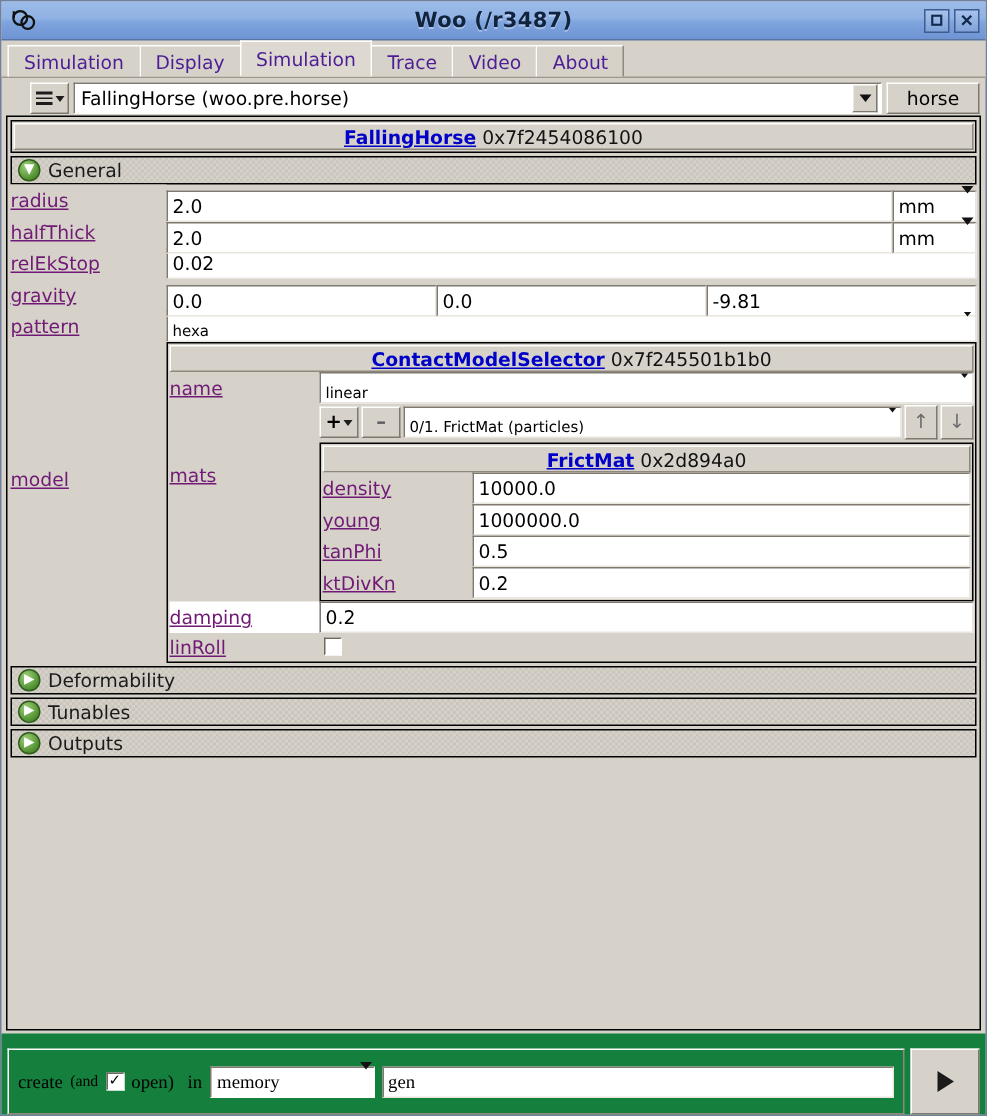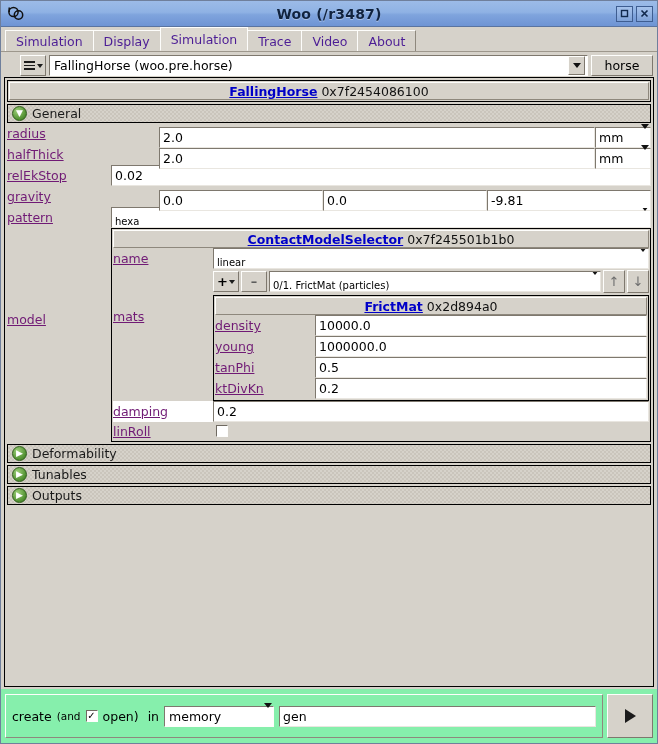--- a/index.html
+++ b/index.html
@@ -90,39 +90,39 @@
   .rowtable{border-collapse:collapse;width:100%;table-layout:fixed;}
   .rowtable td{padding:0;vertical-align:middle;}
   .lbl{width:104px;font-size:12.5px;padding-left:4px;box-sizing:border-box;
        background:#d6d2ca;height:21px;}
   .lbl a{color:#701a75;text-decoration:underline;}
   .lbl.white{background:#ffffff;}
   .field{height:21px;box-sizing:border-box;background:#fff;
     border-top:1px solid #7e786e;border-left:1px solid #7e786e;
     border-right:1px solid #e9e6e0;border-bottom:1px solid #e9e6e0;
     display:flex;align-items:center;font-size:12.5px;padding-left:3px;overflow:hidden;}
-  .fieldwrap{display:flex;align-items:stretch;height:14px;margin-left:48px;}
+  .fieldwrap{display:flex;align-items:stretch;height:14px;}
   .unitcombo{width:56px;flex:none;height:21px;box-sizing:border-box;background:#fff;
     border-top:1px solid #7e786e;border-left:1px solid #7e786e;
     border-right:1px solid #e9e6e0;border-bottom:1px solid #e9e6e0;
     display:flex;align-items:center;padding-left:3px;font-size:12.5px;}
   .flatcombo{height:21px;box-sizing:border-box;background:#fff;flex:1;
     border-top:1px solid #7e786e;border-left:1px solid #7e786e;
     border-right:1px solid #e9e6e0;border-bottom:1px solid #e9e6e0;
     display:flex;align-items:flex-end;padding-left:3px;font-size:10px;overflow:hidden;}
   .chk{width:12px;height:12px;box-sizing:border-box;background:#fff;
     border-top:1px solid #6f6a61;border-left:1px solid #6f6a61;
     border-right:1px solid #fefefc;border-bottom:1px solid #fefefc;
     margin-left:3px;display:flex;align-items:center;justify-content:center;
     font-size:10px;line-height:1;color:#000;}
   .smallbtn{width:26px;height:21px;font-size:13px;font-weight:bold;gap:1px;}
   .arrbtn{width:22px;height:23px;font-size:13px;color:#6d6d6d;}
   
   .bottombar{position:absolute;left:0;right:0;bottom:0;height:54px;box-sizing:border-box;
-    background:#86efac;display:flex;align-items:center;padding:0 4px;gap:0;}
+    background:#15803d;display:flex;align-items:flex-end;padding:0 4px;gap:0;font-family:Liberation Serif, serif;}
   .bpanel{flex:1;height:44px;box-sizing:border-box;display:flex;align-items:center;
     padding:0 6px;gap:5px;font-size:12.5px;
     border-top:1px solid #fefefc;border-left:1px solid #fefefc;
     border-right:1px solid #8e887d;border-bottom:1px solid #8e887d;}
   .runbtn{width:46px;height:44px;margin-left:4px;}
   .small{font-size:10.5px;}
   .memcombo{width:110px;height:21px;box-sizing:border-box;background:#fff;
     border-top:1px solid #7e786e;border-left:1px solid #7e786e;
     border-right:1px solid #fefefc;border-bottom:1px solid #fefefc;
     display:flex;align-items:center;padding-left:4px;font-size:12.5px;}

